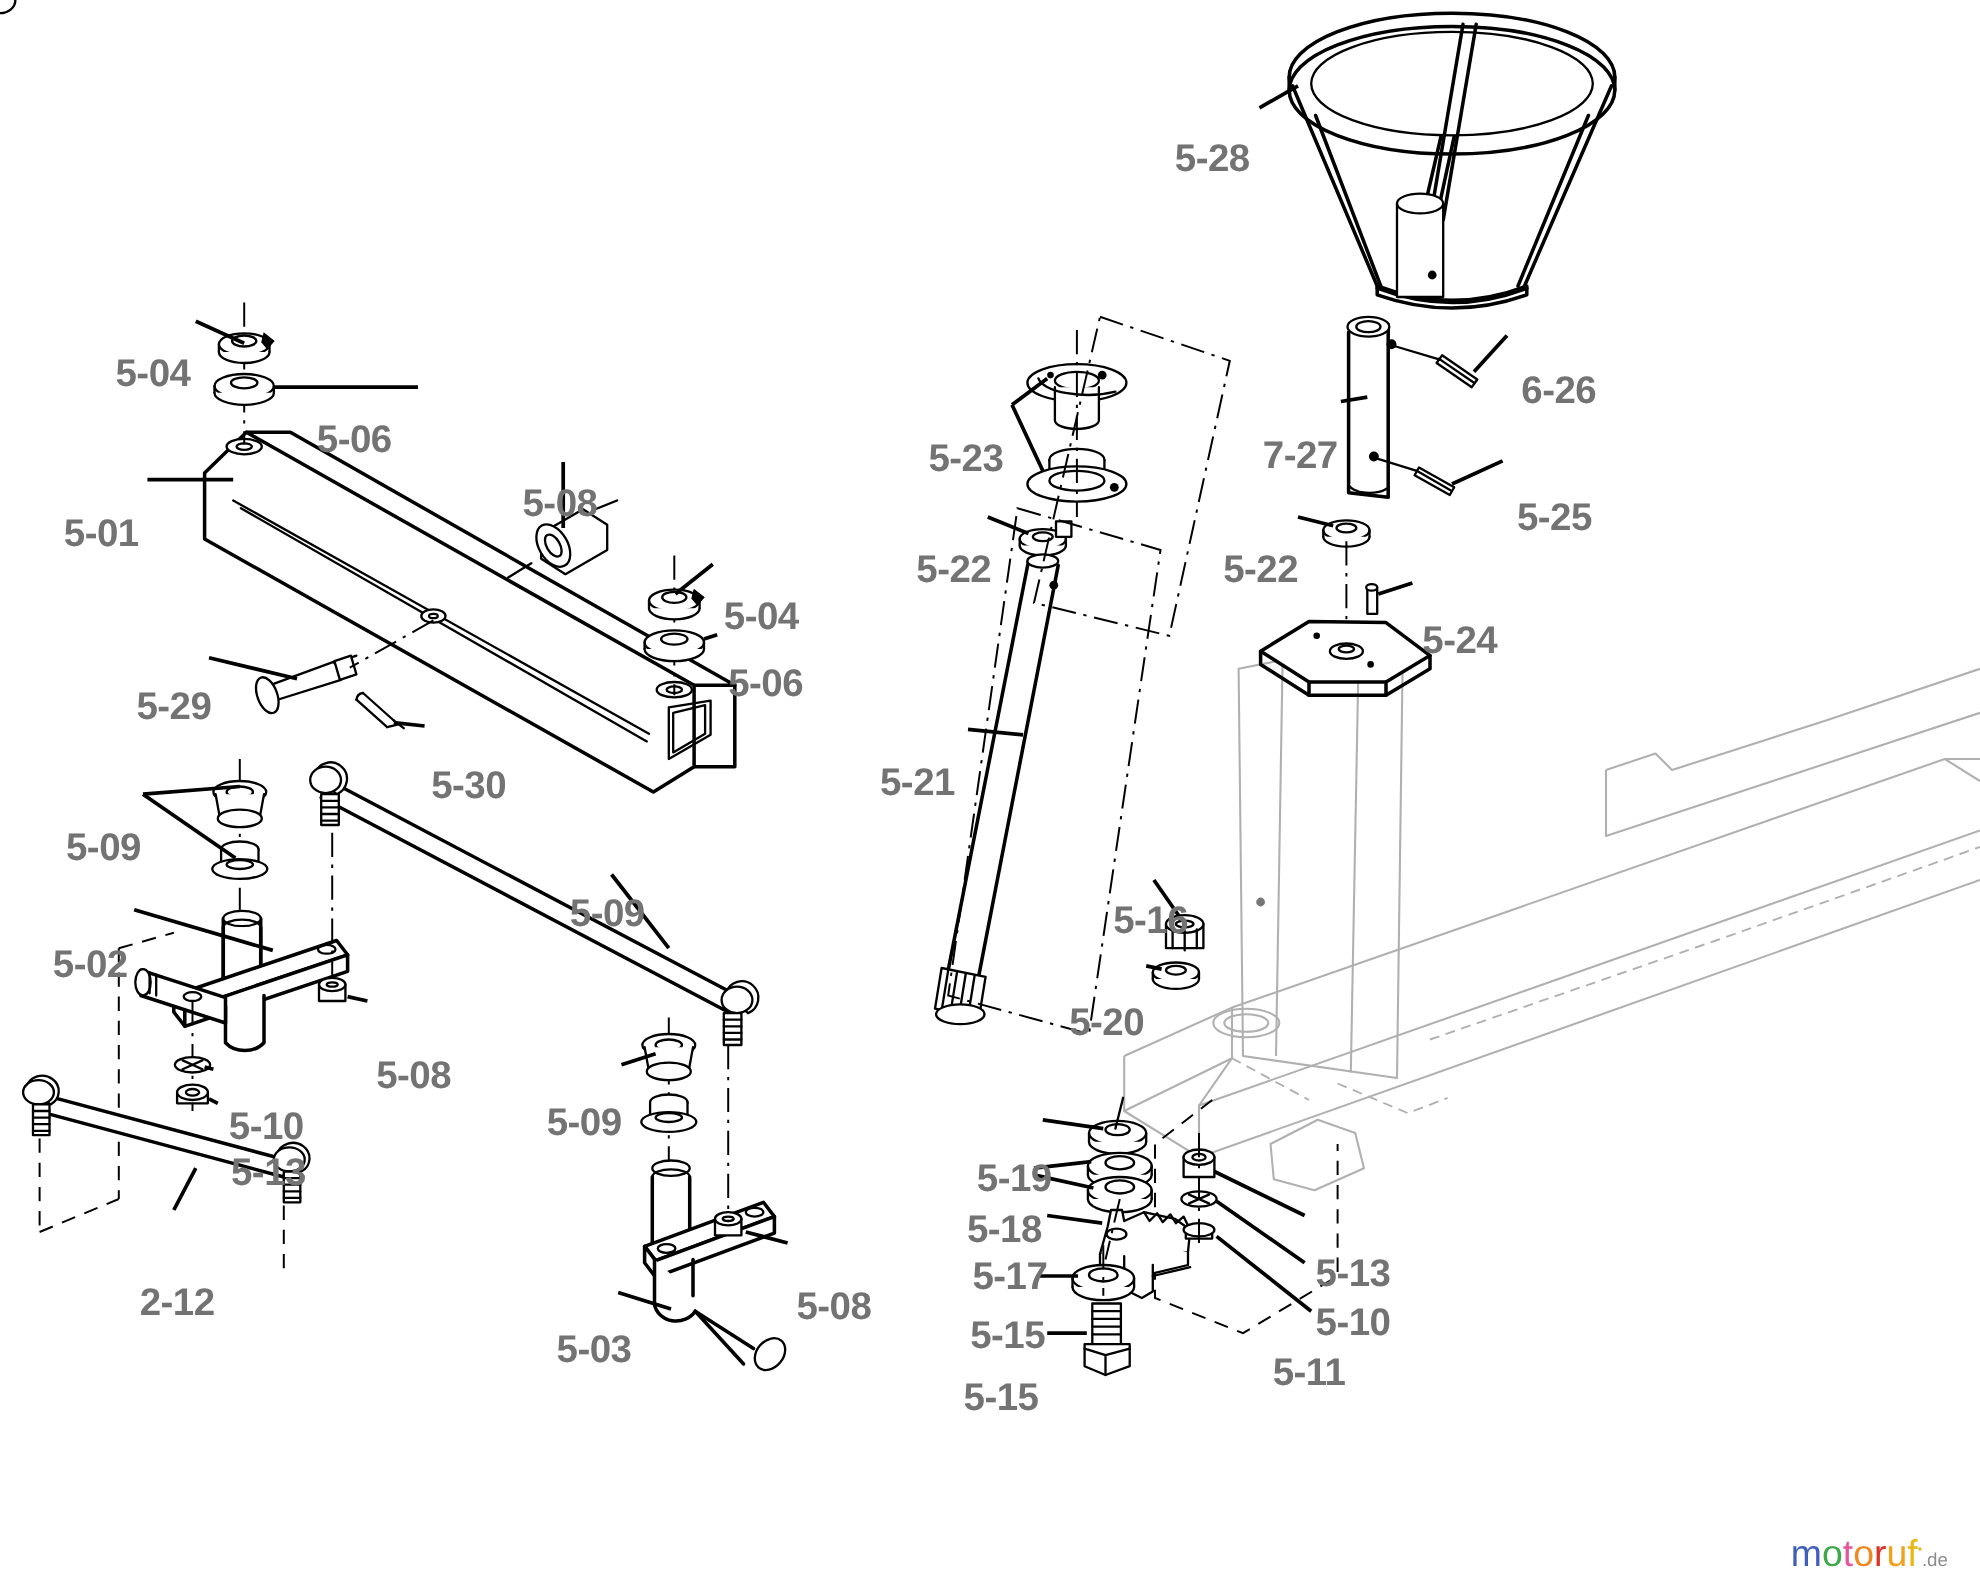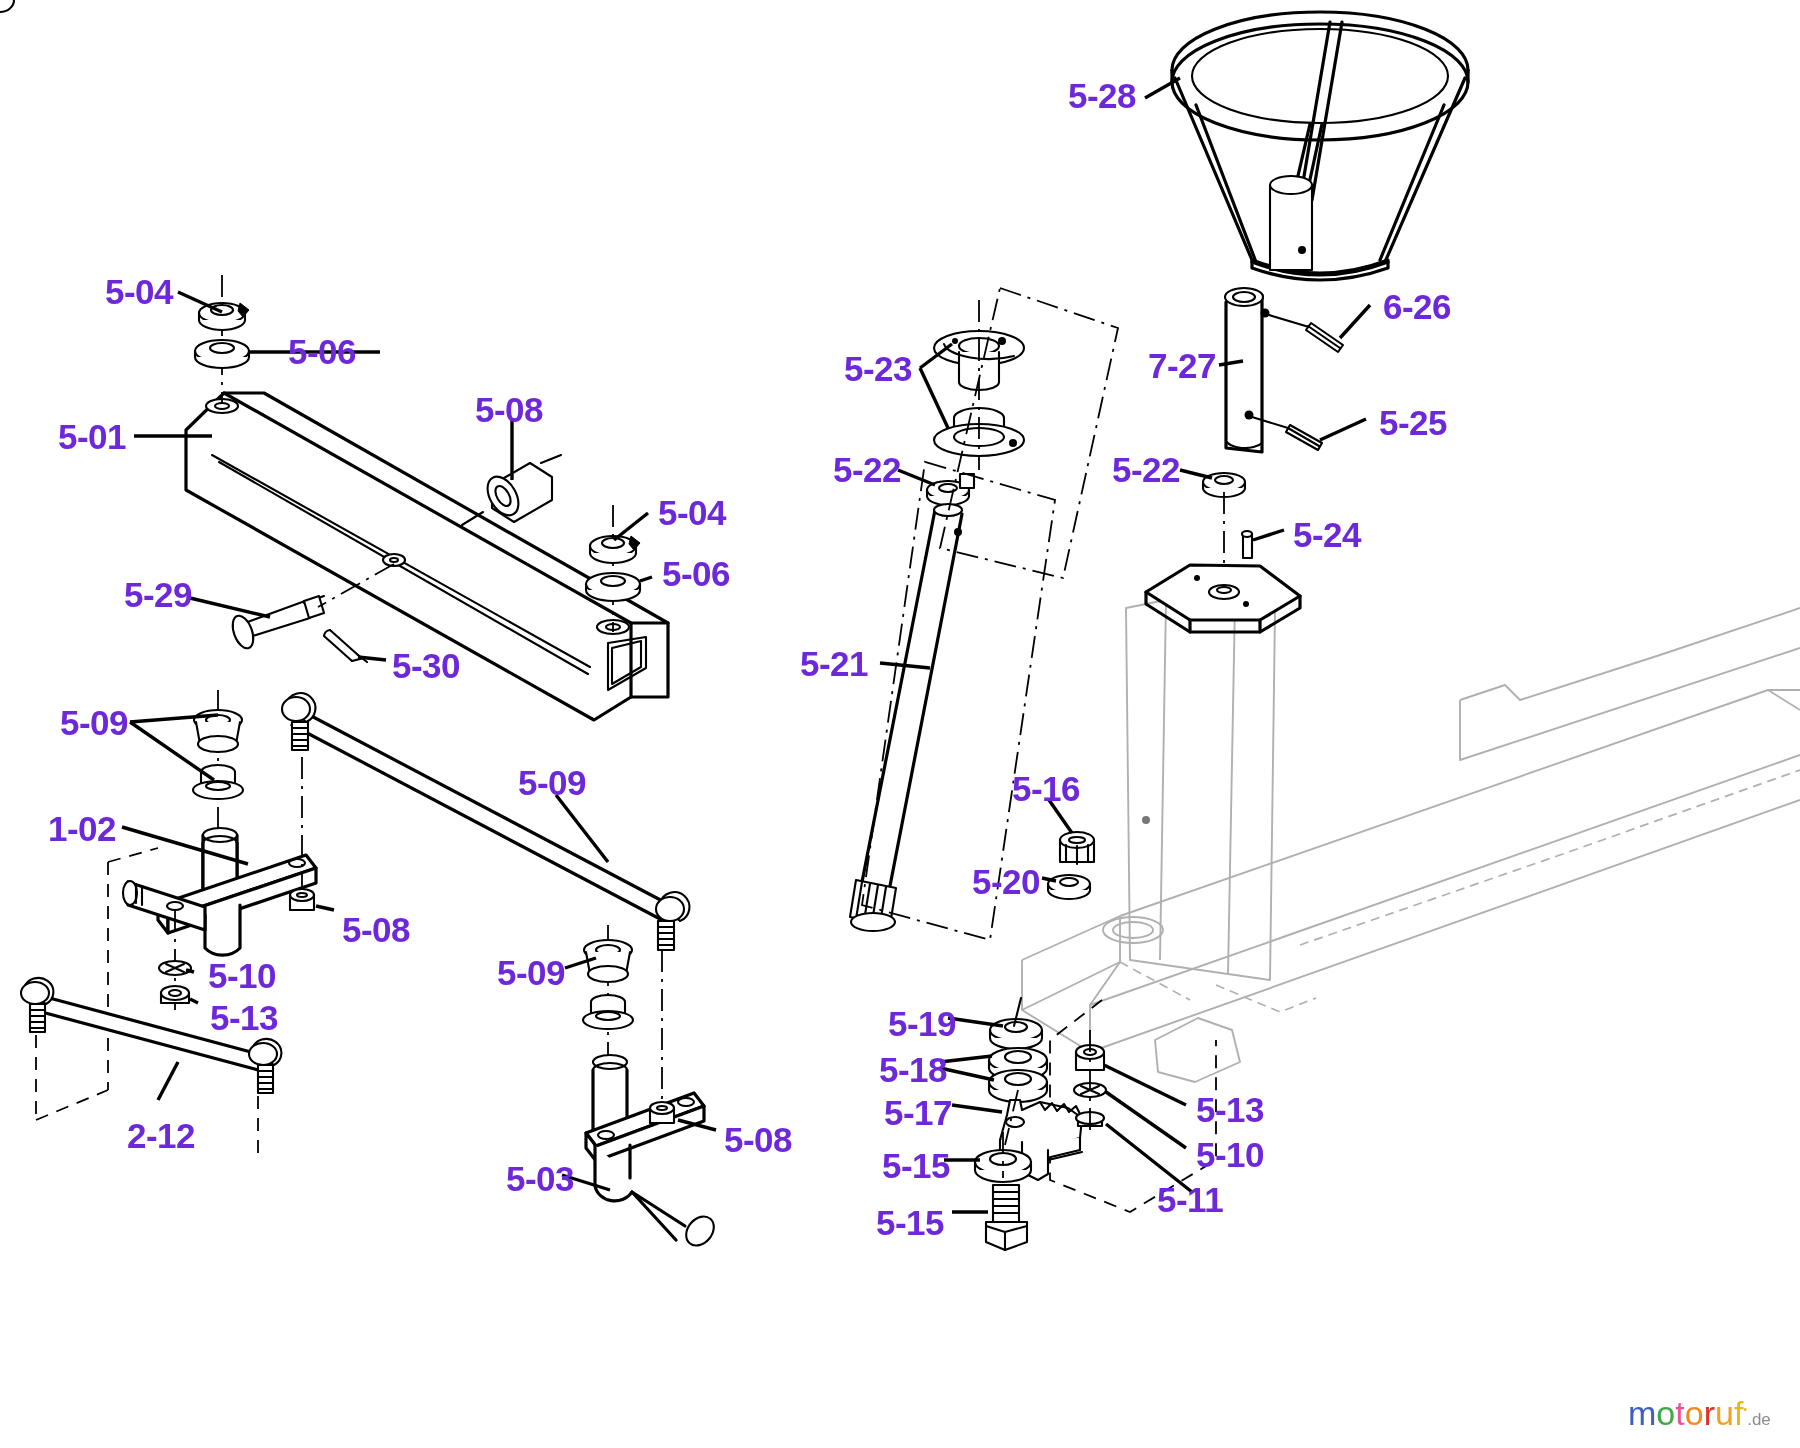--- a/index.html
+++ b/index.html
@@ -6,23 +6,24 @@
   html,body{margin:0;padding:0;background:#fff;}
   body{font-family:"Liberation Sans", sans-serif;}
   #page{position:relative;width:1800px;height:1448px;background:#ffffff;overflow:hidden;}
   #diagram{position:absolute;left:0;top:0;width:1800px;height:1448px;}
   .lbl{
     position:absolute;
     font-family:"Liberation Sans", sans-serif;
     font-weight:bold;
     font-size:35px;
     letter-spacing:-0.5px;
-    color:#6d28d9;
+    color:#737373;
     white-space:nowrap;
     line-height:1;
+    margin-top:48px;
   }
   #watermark{
     position:absolute;
     left:1628px; top:1396px;
     font-family:Liberation Sans, sans-serif;
     font-size:34px;
     white-space:nowrap;
     line-height:1;
   }
   #watermark .suffix{font-size:17px;color:#8c8c8c;}
@@ -483,21 +484,21 @@
   <div class="lbl" style="left:105px;top:274px">5-04</div>
   <div class="lbl" style="left:288px;top:334px">5-06</div>
   <div class="lbl" style="left:58px;top:419px">5-01</div>
   <div class="lbl" style="left:475px;top:392px">5-08</div>
   <div class="lbl" style="left:658px;top:495px">5-04</div>
   <div class="lbl" style="left:662px;top:556px">5-06</div>
   <div class="lbl" style="left:124px;top:577px">5-29</div>
   <div class="lbl" style="left:392px;top:648px">5-30</div>
   <div class="lbl" style="left:60px;top:705px">5-09</div>
   <div class="lbl" style="left:518px;top:765px">5-09</div>
-  <div class="lbl" style="left:48px;top:811px">1-02</div>
+  <div class="lbl" style="left:48px;top:811px">5-02</div>
   <div class="lbl" style="left:342px;top:912px">5-08</div>
   <div class="lbl" style="left:497px;top:955px">5-09</div>
   <div class="lbl" style="left:208px;top:958px">5-10</div>
   <div class="lbl" style="left:210px;top:1000px">5-13</div>
   <div class="lbl" style="left:127px;top:1118px">2-12</div>
   <div class="lbl" style="left:724px;top:1122px">5-08</div>
   <div class="lbl" style="left:506px;top:1161px">5-03</div>
   <div class="lbl" style="left:844px;top:351px">5-23</div>
   <div class="lbl" style="left:833px;top:452px">5-22</div>
   <div class="lbl" style="left:1112px;top:452px">5-22</div>

